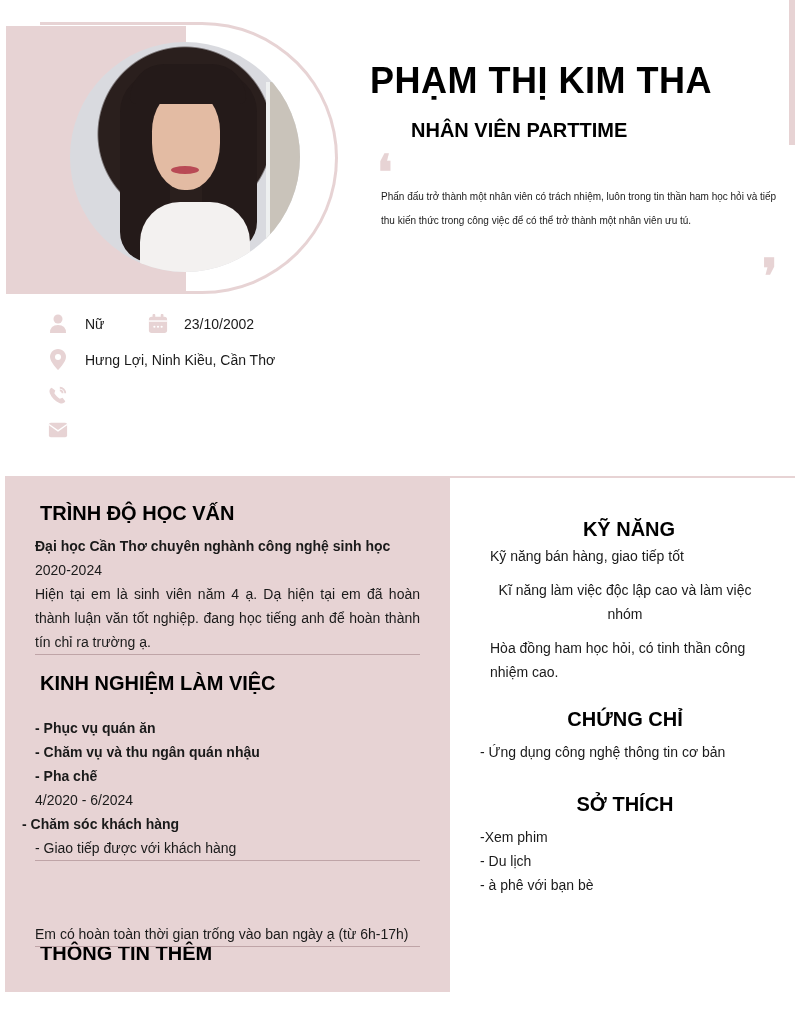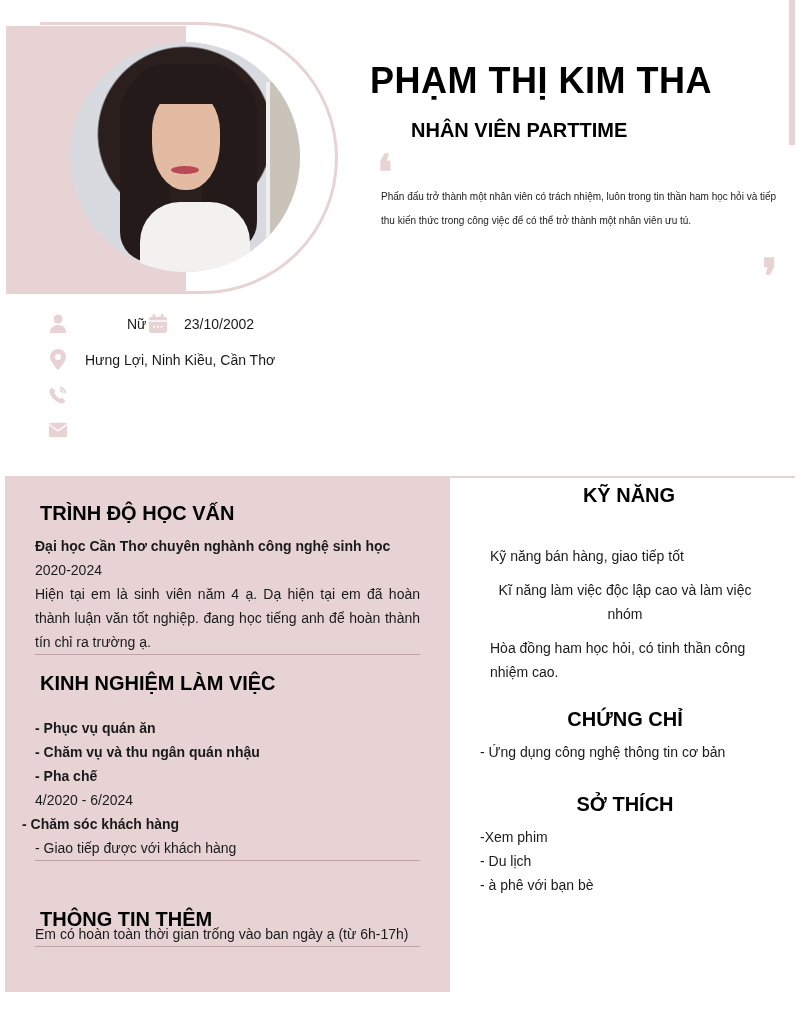--- a/index.html
+++ b/index.html
@@ -60,21 +60,21 @@
 </div>
 <div class="right-accent"></div>
 
 <div class="name">PHẠM THỊ KIM THA</div>
 <div class="job-title">NHÂN VIÊN PARTTIME</div>
 <div class="quote-open">❛</div>
 <div class="objective">Phấn đấu trở thành một nhân viên có trách nhiệm, luôn trong tin thần ham học hỏi và tiếp thu kiến thức trong công việc để có thể trở thành một nhân viên ưu tú.</div>
 <div class="quote-close">❜</div>
 
 <div class="contact">
-  <div class="contact-row" style="left:0; top:0;gap:42px;">
+  <div class="contact-row" style="left:0; top:0;">
     <span class="c-icon">
       <svg width="18" height="20" viewBox="0 0 18 20">
           <circle cx="9" cy="5" r="4.5" fill="#e7d3d4"></circle>
           <path d="M1 19 Q1 11 9 11 Q17 11 17 19 Z" fill="#e7d3d4"></path>
         </svg>
     </span>
     <span class="c-text" style="margin-left:17px;">Nữ</span>
   </div>
   <div class="contact-row" style="left:100px; top:0;">
     <span class="c-icon">
@@ -131,25 +131,25 @@
 
 <div class="sec-title" style="left:40px; top:672px;text-align:center;">KINH NGHIỆM LÀM VIỆC</div>
 <div class="line bold" style="left:35px; top:720px;">- Phục vụ quán ăn</div>
 <div class="line bold" style="left:35px; top:744px;">- Chăm vụ và thu ngân quán nhậu</div>
 <div class="line bold" style="left:35px; top:768px;">- Pha chế</div>
 <div class="line" style="left:35px; top:792px;">4/2020 - 6/2024</div>
 <div class="line" style="left:22px; top:816px;font-weight:bold;">- Chăm sóc khách hàng</div>
 <div class="line" style="left:35px; top:840px;">- Giao tiếp được với khách hàng</div>
 <div class="hr" style="top:860px;"></div>
 
-<div class="sec-title" style="left:40px; top:908px;">THÔNG TIN THÊM</div>
+<div class="sec-title" style="left:40px; top:942px;">THÔNG TIN THÊM</div>
 <div class="line" style="left:35px; top:926px;">Em có hoàn toàn thời gian trống vào ban ngày ạ (từ 6h-17h)</div>
 <div class="hr" style="top:946px;"></div>
 
-<div class="center-title" style="top:484px;padding-left:8px;">KỸ NĂNG</div>
+<div class="center-title" style="top:518px;padding-left:8px;">KỸ NĂNG</div>
 <div class="line" style="left:490px; top:548px; width:270px;">Kỹ năng bán hàng, giao tiếp tốt</div>
 <div class="line" style="left:490px; top:582px; width:270px; line-height:24px; margin-top:-4px;text-align:center;">Kĩ năng làm việc độc lập cao và làm việc nhóm</div>
 <div class="line" style="left:490px; top:640px; width:270px; line-height:24px; margin-top:-4px;">Hòa đồng ham học hỏi, có tinh thần công nhiệm cao.</div>
 
 <div class="center-title" style="top:708px;">CHỨNG CHỈ</div>
 <div class="line" style="left:480px; top:744px;">- Ứng dụng công nghệ thông tin cơ bản</div>
 
 <div class="center-title" style="top:793px;">SỞ THÍCH</div>
 <div class="line" style="left:480px; top:829px;">-Xem phim</div>
 <div class="line" style="left:480px; top:853px;">- Du lịch</div>

